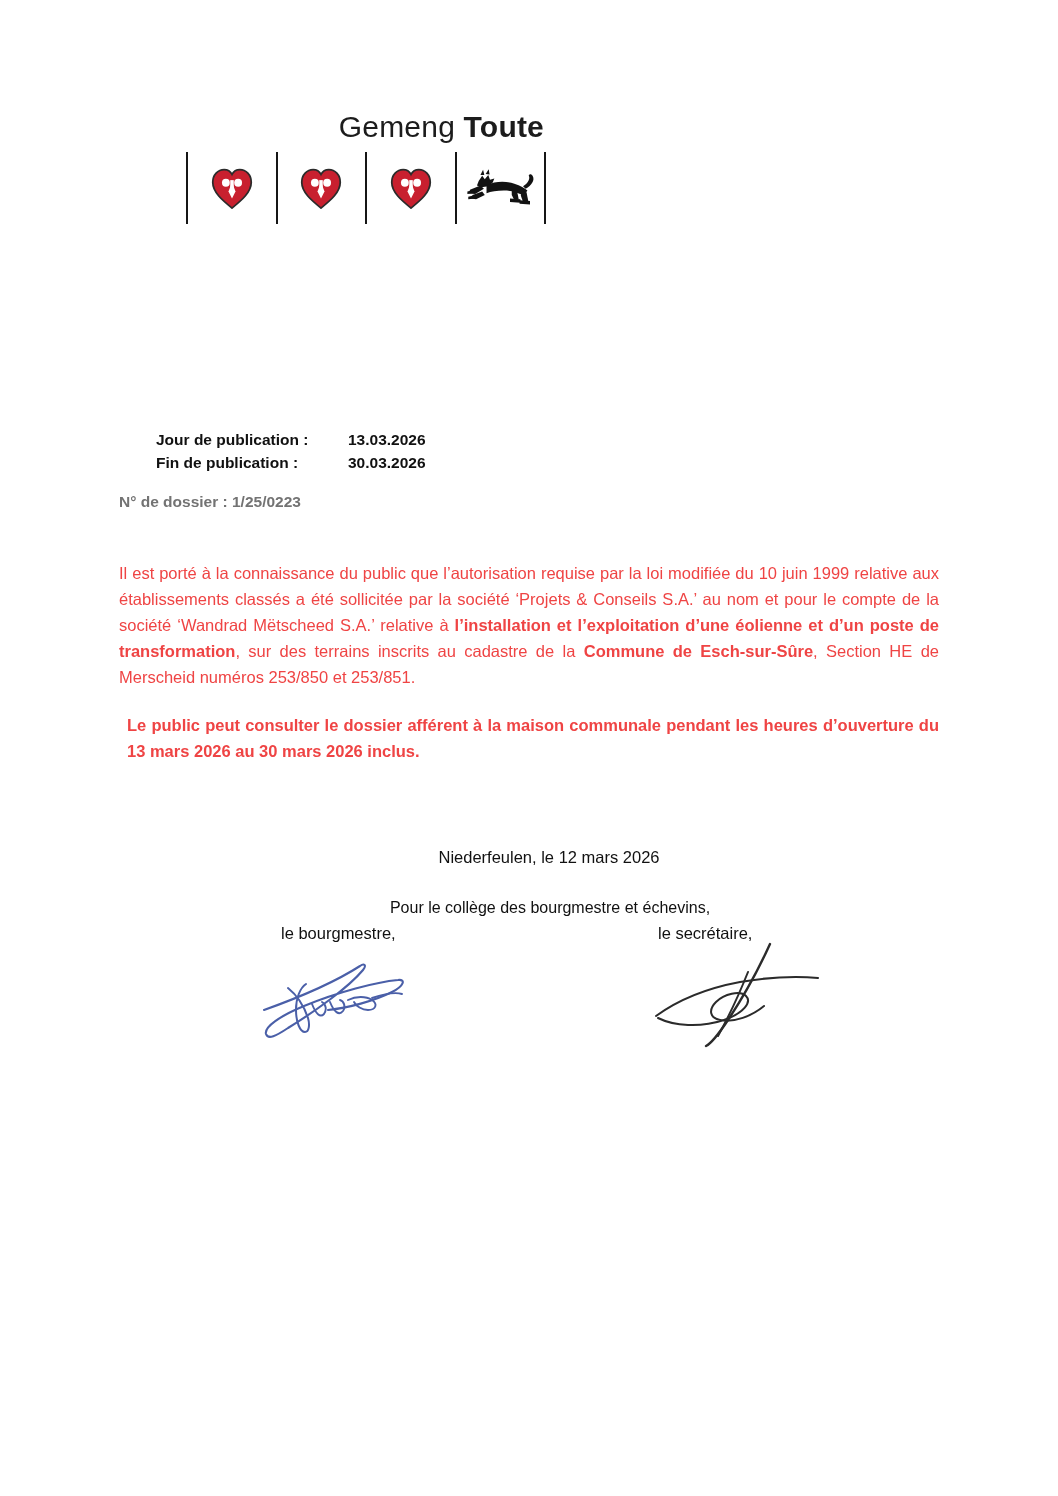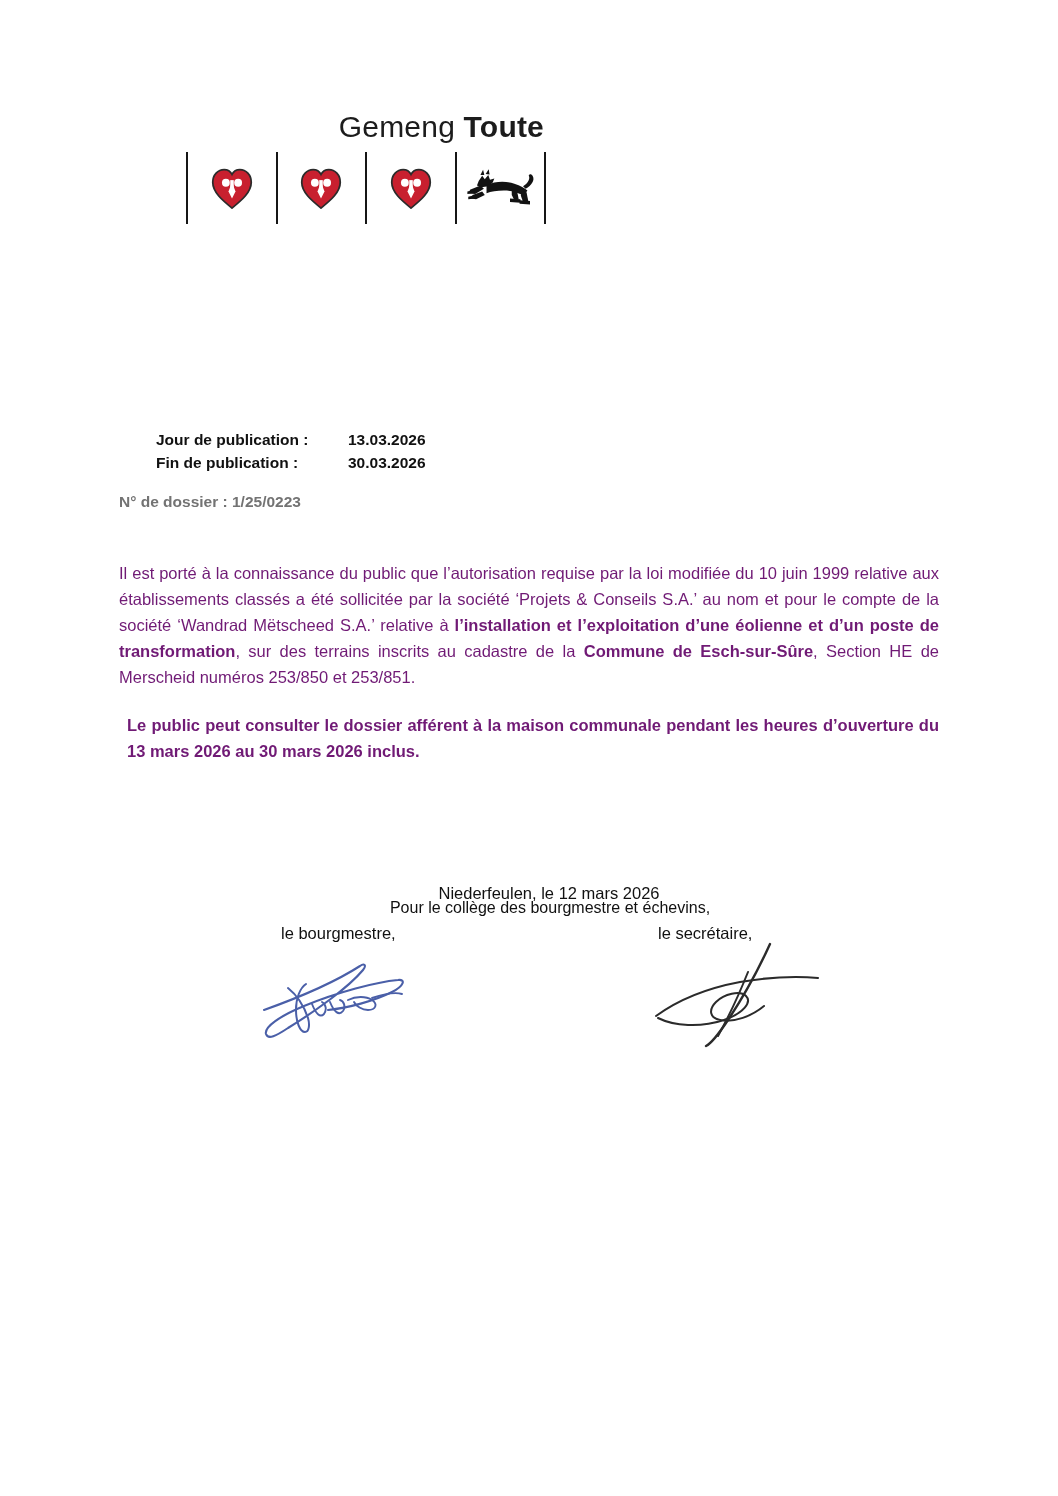--- a/index.html
+++ b/index.html
@@ -126,42 +126,41 @@
     position: absolute;
     left: 119px;
     top: 560px;
     width: 820px;
   }
   .para {
     font-size: 16.5px;
     line-height: 26px;
     text-align: justify;
     text-justify: inter-word;
-    color: #701a75;
+    color: #ef4444;
     margin: 0 0 22px 0;
   }
   .para.bold-para {
     font-weight: 700;
     margin-left: 8px;
   }
   .para b {
     font-weight: 700;
   }
 
   
   .place-date {
     position: absolute;
     left: 0;
     right: 0;
     top: 848px;
     text-align: center;
     font-size: 16.5px;
     color: #111;
     padding-left: 40px;
-    margin-top: 36px;
   }
   .closing-line {
     position: absolute;
     left: 0;
     right: 0;
     top: 899px;
     text-align: center;
     font-size: 16px;
     color: #111;
     padding-left: 42px;

